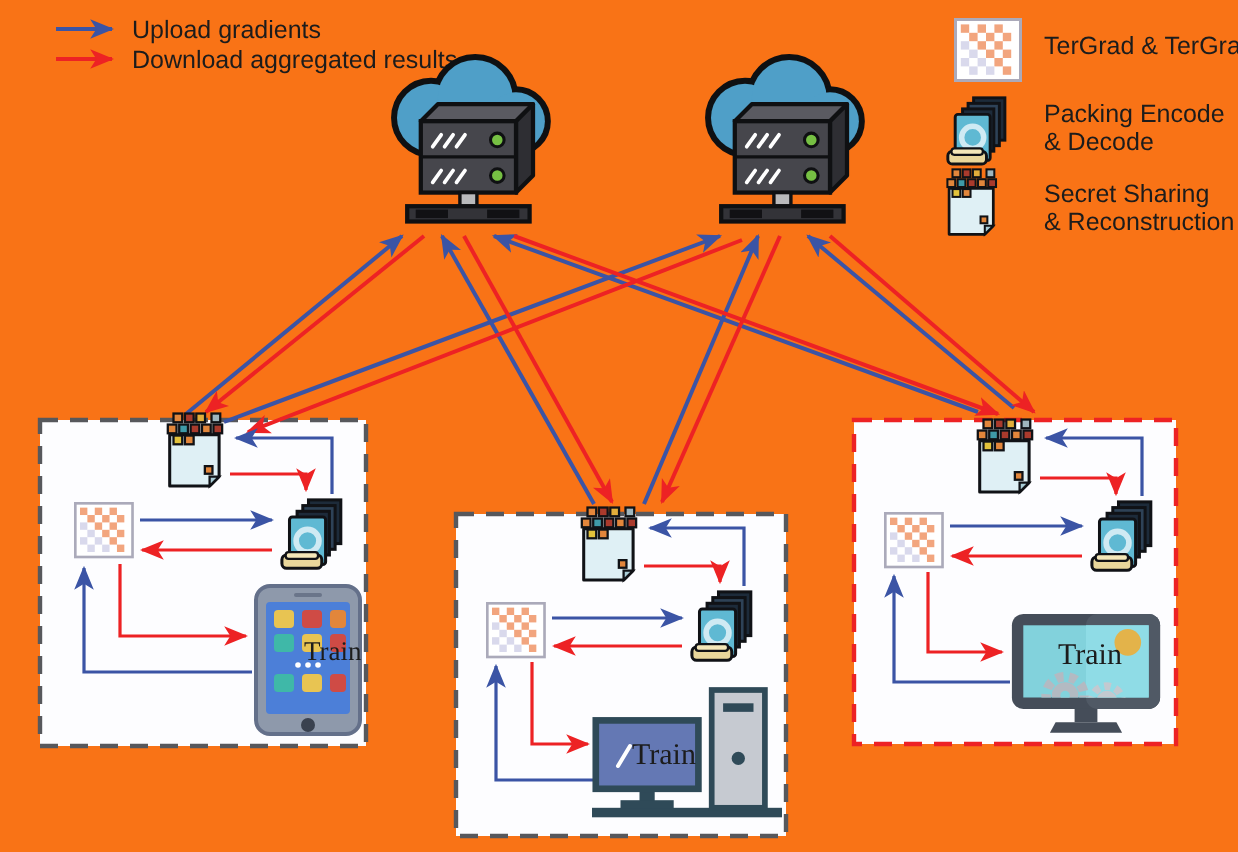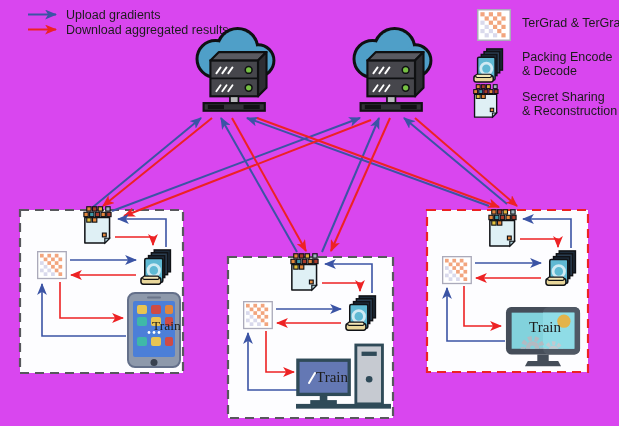--- a/index.html
+++ b/index.html
@@ -1,16 +1,16 @@
 <!DOCTYPE html>
 <html><head>
 <meta charset="utf-8">
 <style>
   html,body{margin:0;padding:0;background:#ffffff;}
-  .stage{position:relative;width:619px;height:426px;background:#d946ef;overflow:hidden;
+  .stage{position:relative;width:619px;height:426px;background:#f97316;overflow:hidden;
          font-family:"Liberation Sans", sans-serif;}
   svg text{fill:#1c1c1c;}
   .legend-text{font-size:12.5px;}
   .train-text{font-family:"Liberation Serif", serif;}
 </style>
 </head>
 <body>
 
 <div class="stage">
 <svg width="619" height="426" viewBox="0 0 619 426">

